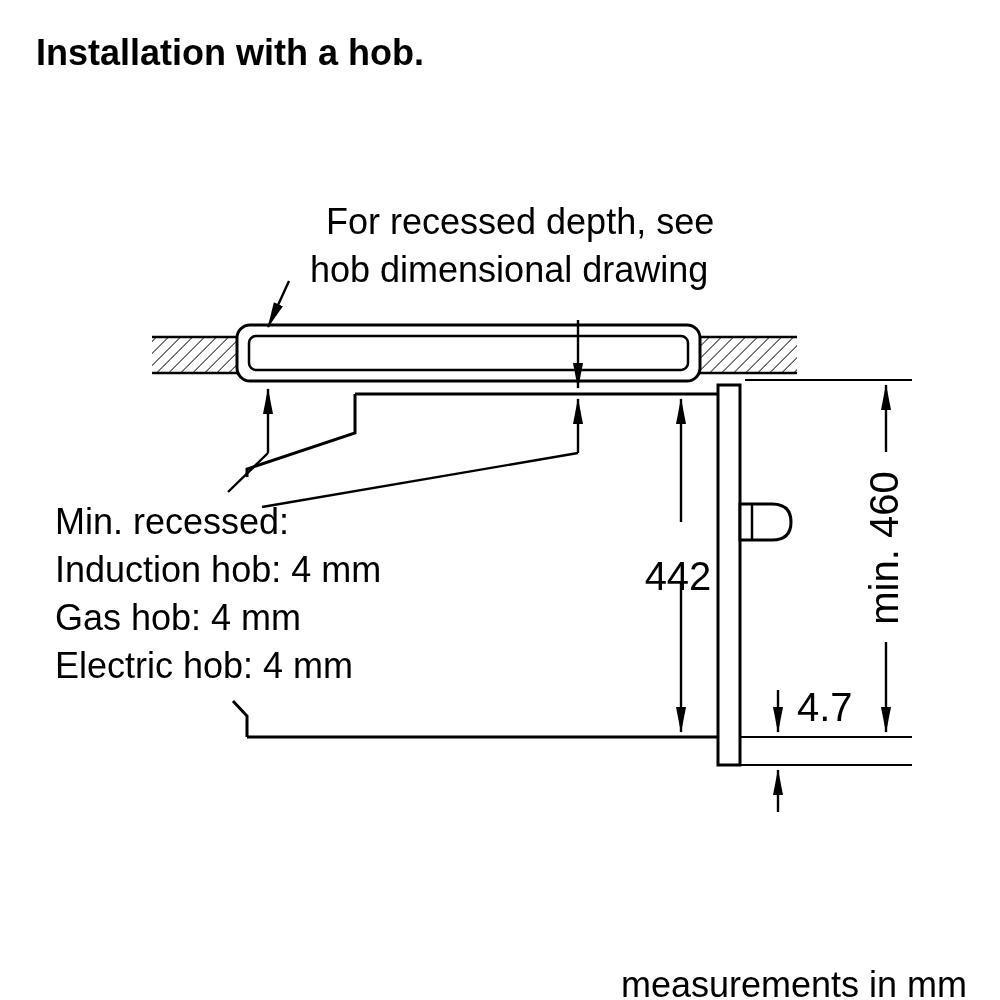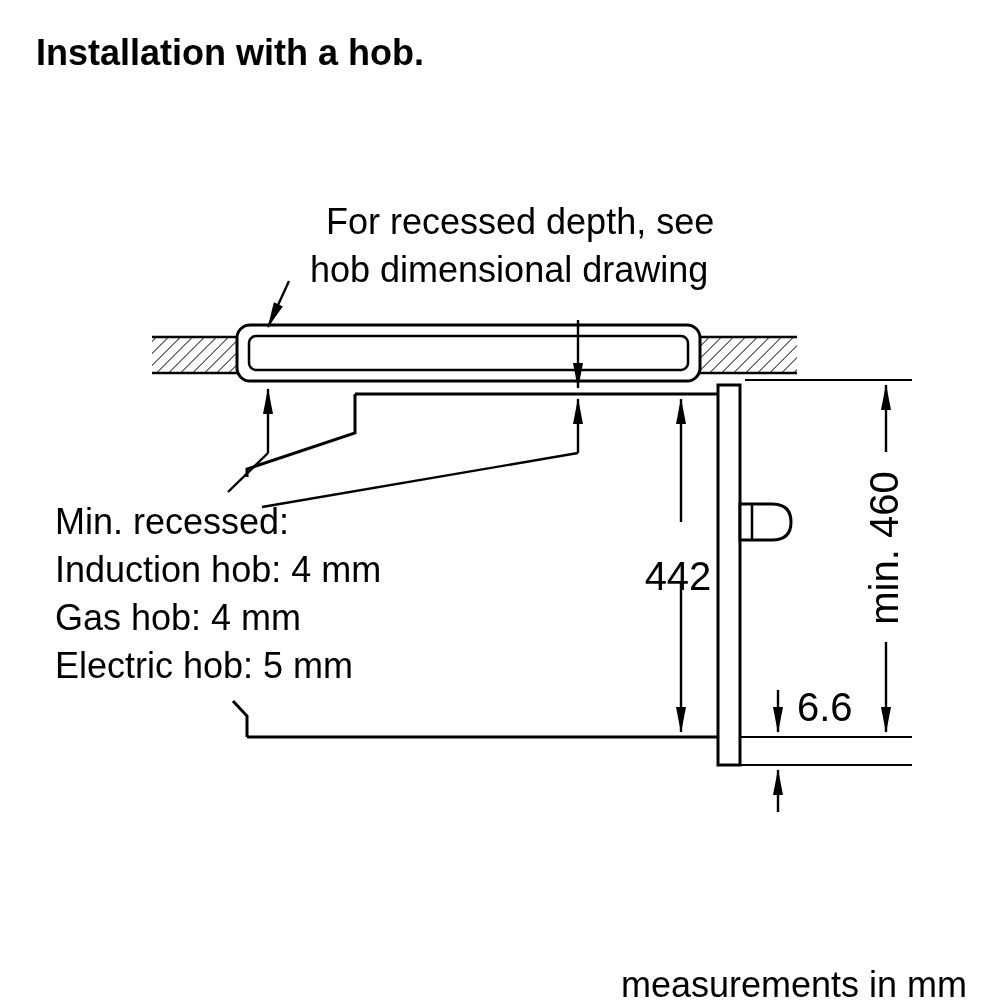--- a/index.html
+++ b/index.html
@@ -112,24 +112,24 @@
 
   <div class="label title">Installation with a hob.</div>
 
   <div class="label annot1">For recessed depth, see</div>
   <div class="label annot2">hob dimensional drawing</div>
 
   <div class="label mindist">
     <div class="ln">Min. recessed:</div>
     <div class="ln">Induction hob: 4 mm</div>
     <div class="ln">Gas hob: 4 mm</div>
-    <div class="ln">Electric hob: 5 mm</div>
+    <div class="ln">Electric hob: 4 mm</div>
   </div>
 
   <div class="label dim442">442</div>
 
   <div class="label dim460">min. 460</div>
 
-  <div class="label dim75">6.6</div>
+  <div class="label dim75">4.7</div>
 
   <div class="label footer">measurements in mm</div>
 
 </div>
 
 </body></html>

